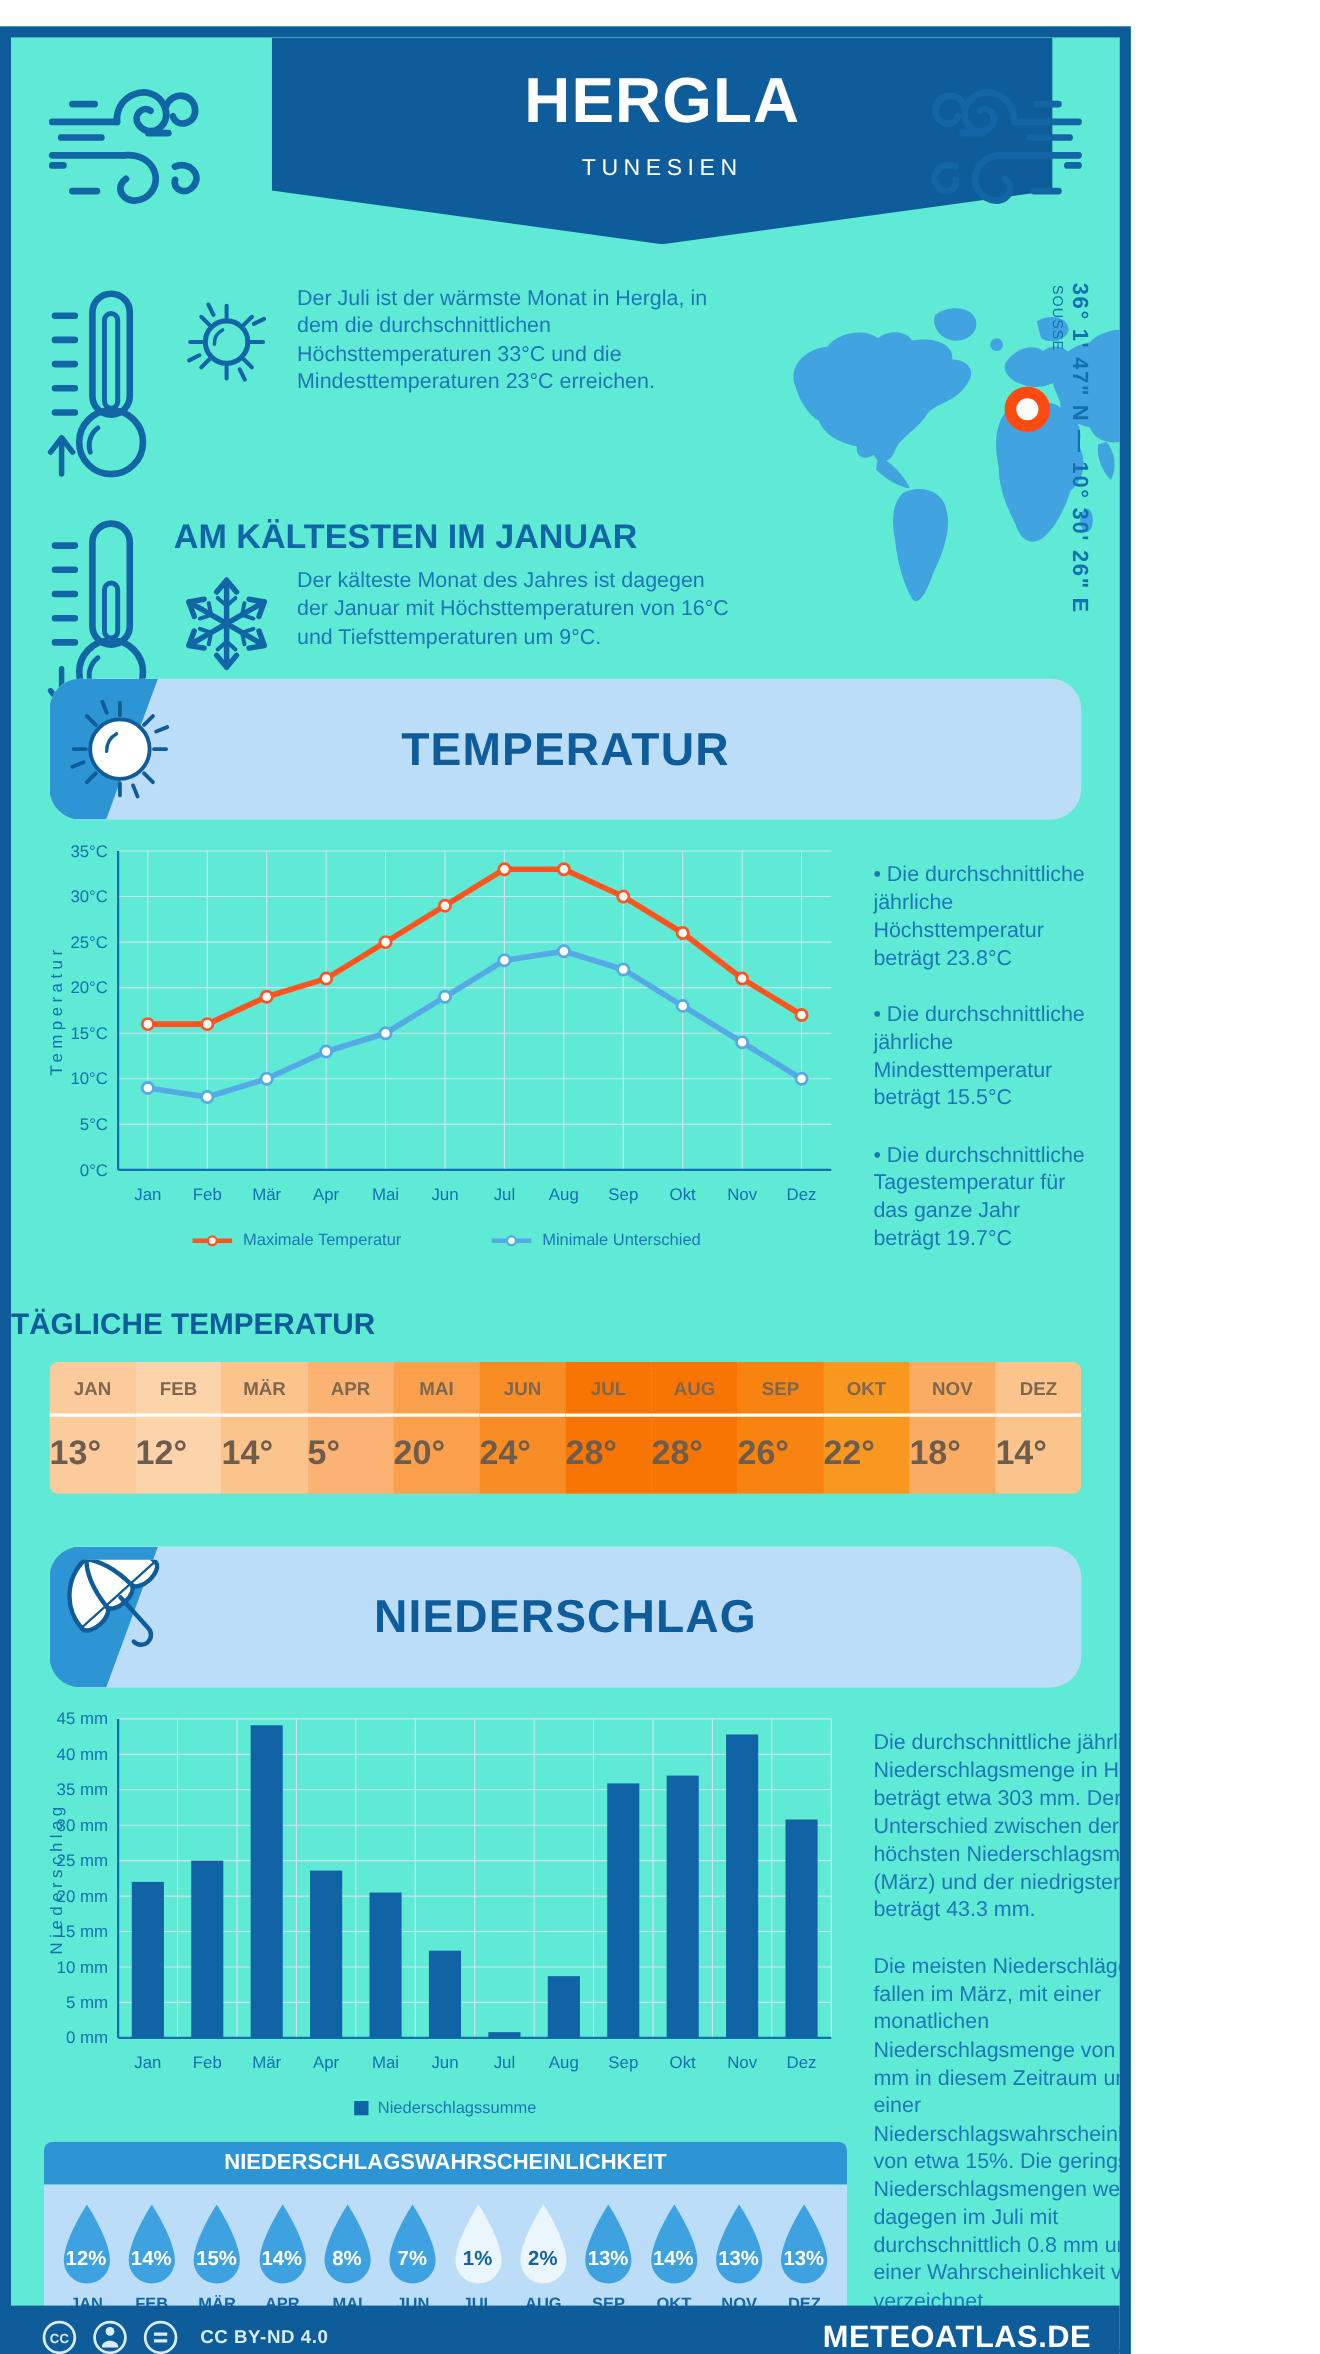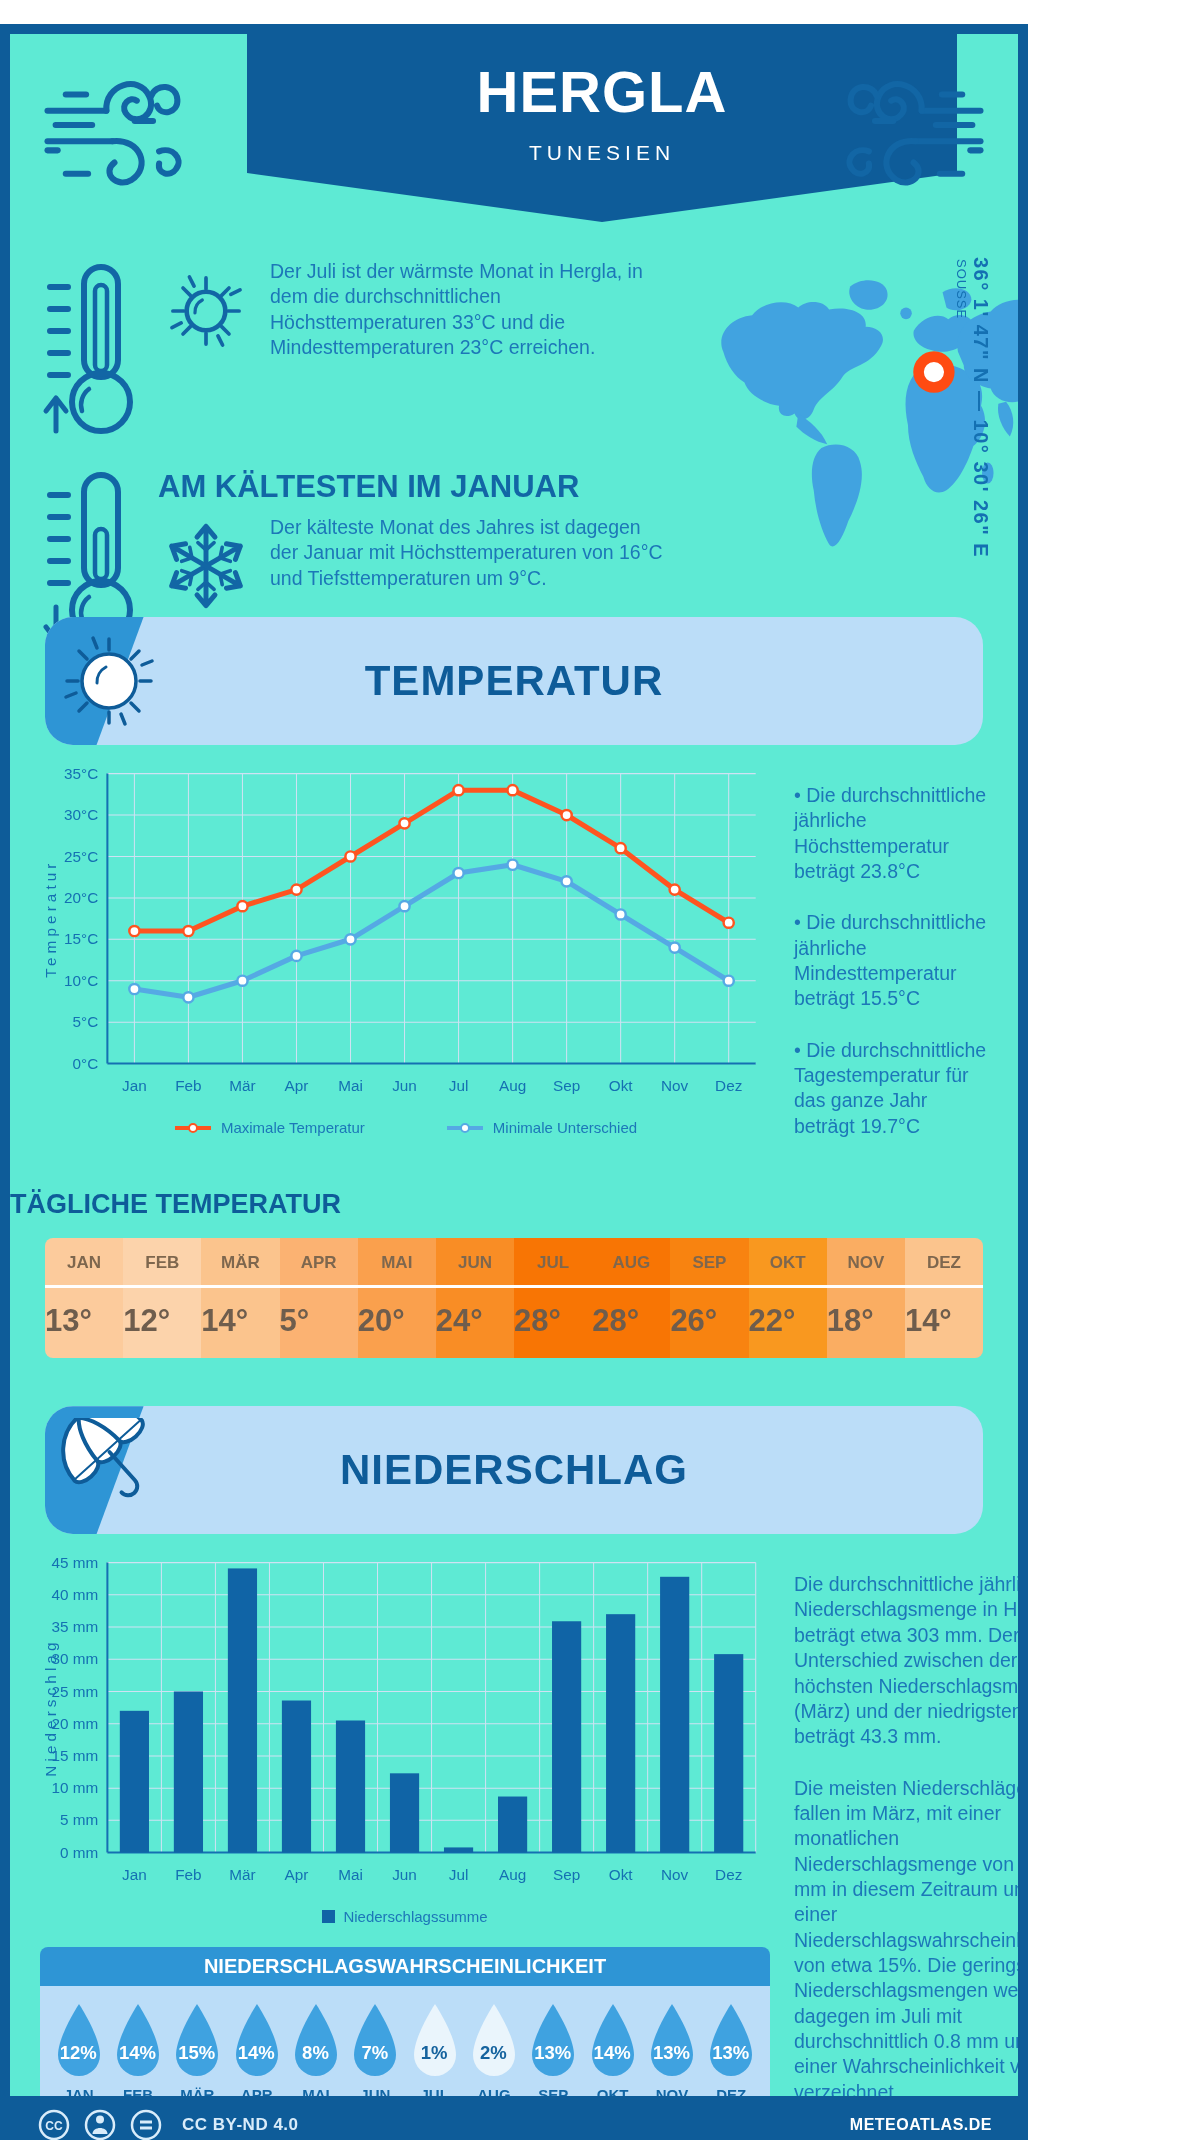--- a/index.html
+++ b/index.html
@@ -64,21 +64,21 @@
   .pitem{flex:1;display:flex;flex-direction:column;align-items:center;}
   .pdrop{position:relative;width:52px;height:78px;}
   .pdrop svg{width:52px;height:78px;display:block;}
   .pv{position:absolute;left:0;right:1px;top:40px;text-align:center;font-weight:bold;font-size:18.5px;}
   .pm{margin-top:6px;font-weight:bold;font-size:15px;color:var(--hd);}
   
   .footer{position:absolute;left:0;right:0;bottom:0;height:58px;background:var(--dk);display:flex;align-items:center;
     justify-content:space-between;padding:0 26px;}
   .cc{display:flex;align-items:center;gap:10px;}
   .license{font-weight:bold;font-size:17px;color:#D9ECFA;letter-spacing:.5px;margin-left:8px;}
-  .site{font-weight:bold;font-size:16px;color:#fff;letter-spacing:.5px;}
+  .site{font-weight:bold;font-size:28px;color:#fff;letter-spacing:.5px;}
   .ico{stroke:var(--hd);fill:none;stroke-width:6;stroke-linecap:round;stroke-linejoin:round;}
 </style>
 </head>
 <body>
 
 <div class="page">
 
   <div class="header">
     <svg class="wind left ico" viewBox="0 0 160 140">
       <path d="M12 56 h58"></path>

